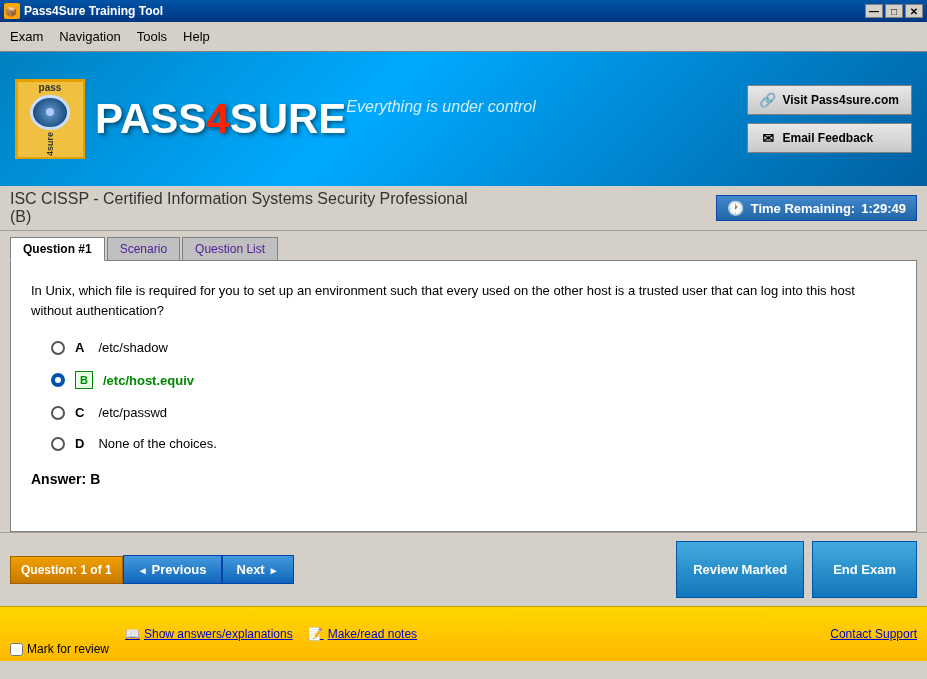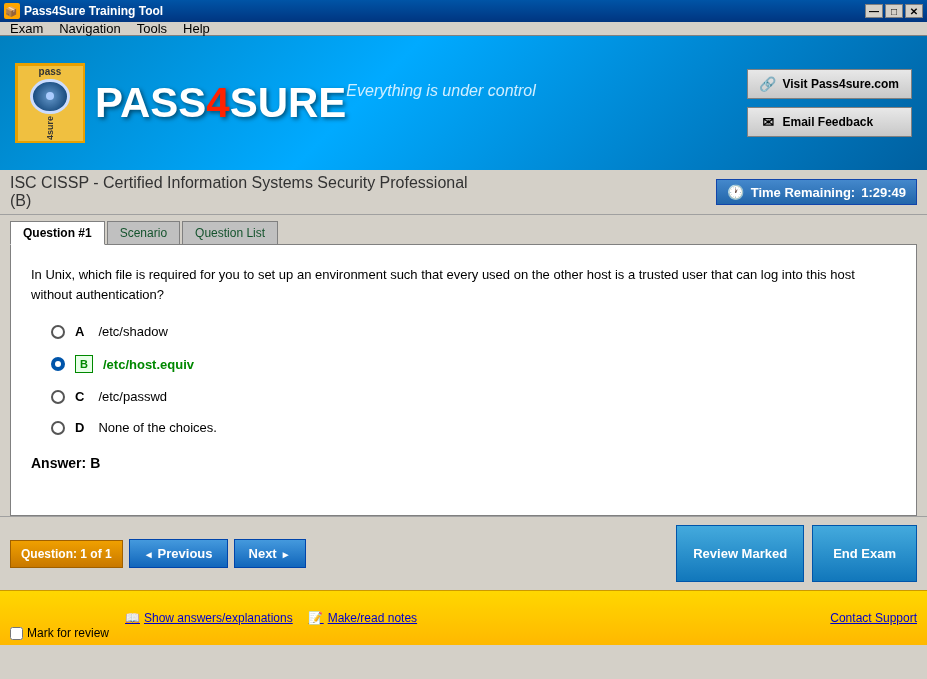--- a/index.html
+++ b/index.html
@@ -21,21 +21,21 @@
     .title-bar-icon { width: 16px; height: 16px; background: #ffa500; border-radius: 2px; font-size: 10px; display: flex; align-items: center; justify-content: center; }
     .title-bar-buttons { display: flex; gap: 2px; }
     .title-btn {
       width: 18px; height: 14px; background: #d4d0c8; border: 1px solid #808080;
       display: flex; align-items: center; justify-content: center; font-size: 10px; cursor: pointer; color: black;
     }
 
     
     .menu-bar {
       background: #d4d0c8;
-      height: 14px;
+      height: 30px;
       display: flex;
       align-items: center;
       padding: 0 4px;
       border-bottom: 1px solid #808080;
       gap: 4px;
     }
     .menu-item {
       padding: 2px 6px;
       cursor: pointer;
       font-size: 13px;
@@ -117,21 +117,21 @@
       padding: 6px 10px 0;
       display: flex; gap: 2px;
     }
     .tab {
       padding: 4px 12px;
       border: 1px solid #808080;
       border-bottom: none;
       cursor: pointer;
       font-size: 12px;
       background: #c0c0c0;
-      color: #14532d;
+      color: #4c1d95;
     }
     .tab.active {
       background: white;
       color: #000;
       font-weight: bold;
       border-bottom: 1px solid white;
       margin-bottom: -1px;
       position: relative;
       z-index: 1;
     }
@@ -168,21 +168,21 @@
 
     
     .bottom-nav {
       background: #d4d0c8;
       padding: 8px 10px;
       display: flex;
       align-items: center;
       justify-content: space-between;
       border-top: 1px solid #a0a0a0;
     }
-    .nav-left { display: flex; align-items: center; gap: 6px; }
+    .nav-left { display: flex; align-items: center; gap: 0; }
     .question-counter {
       background: linear-gradient(to bottom, #f0a000, #c87800);
       color: white;
       padding: 6px 10px;
       font-size: 12px;
       font-weight: bold;
       border: 1px solid #a06000;
     }
     .nav-btn {
       background: linear-gradient(to bottom, #4499dd, #1166bb);

